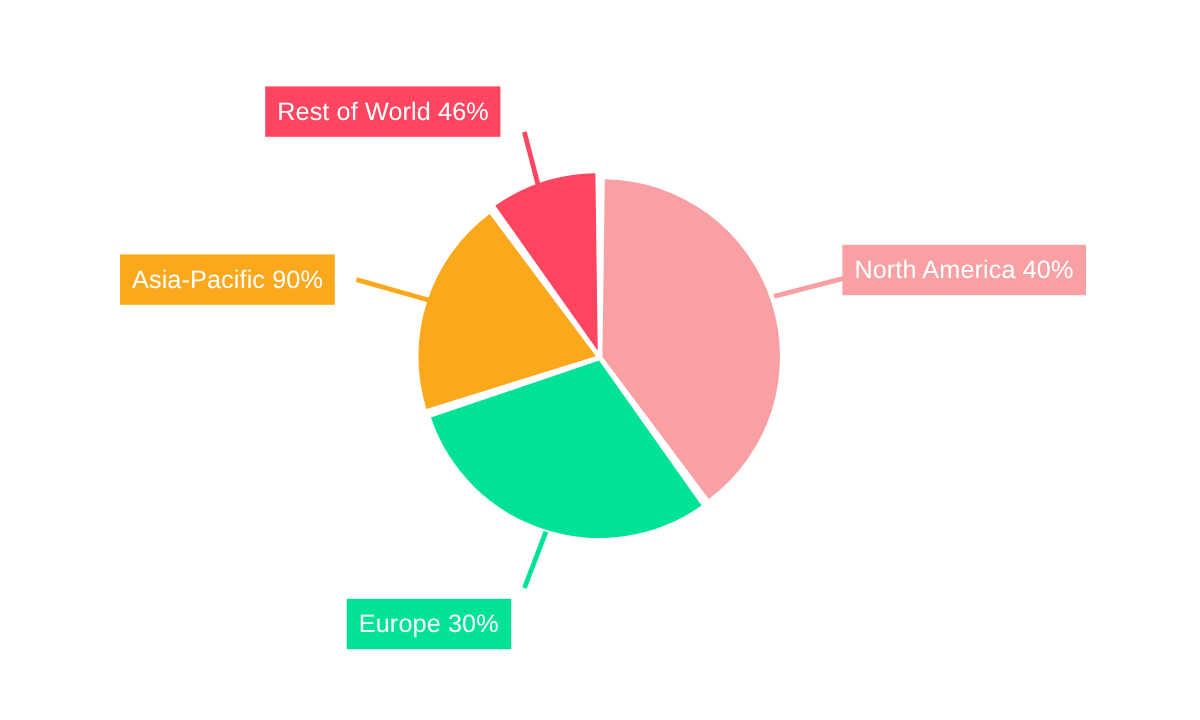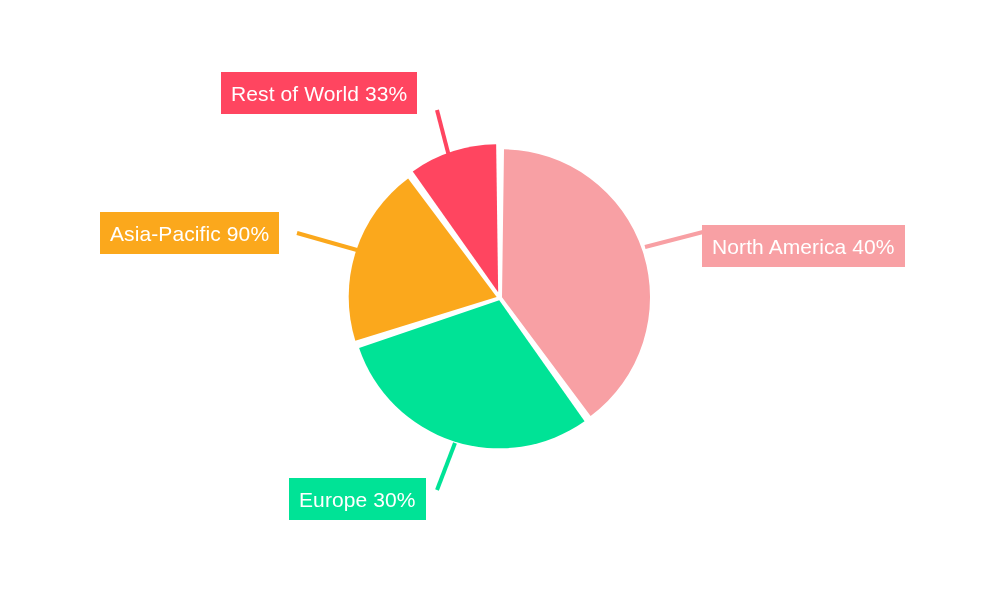--- a/index.html
+++ b/index.html
@@ -34,25 +34,25 @@
     font-family: "Liberation Sans", sans-serif;
     font-size: 21px;
     line-height: 1;
     letter-spacing: 0.1px;
     white-space: nowrap;
     padding: 0 10px;
     height: 42px;
   }
   #label-north-america {
     left: 702px;
-    top: 225px;
+    top: 204px;
   }
   #label-europe {
     left: 289px;
-    top: 478px;
+    top: 499px;
   }
   #label-asia-pacific {
     left: 100px;
     top: 212px;
   }
   #label-rest-of-world {
     left: 221px;
     top: 72px;
   }
 </style>
@@ -82,16 +82,16 @@
 
   <div class="callout-label" id="label-europe" style="background: rgb(0, 227, 150); color: rgb(255, 255, 255);">
     <span>Europe 30%</span>
   </div>
 
   <div class="callout-label" id="label-asia-pacific" style="background: rgb(251, 168, 28); color: rgb(255, 255, 255);">
     <span>Asia-Pacific 90%</span>
   </div>
 
   <div class="callout-label" id="label-rest-of-world" style="background: rgb(255, 69, 96); color: rgb(255, 255, 255);">
-    <span>Rest of World 33%</span>
+    <span>Rest of World 46%</span>
   </div>
 
 </div>
 
 </body></html>

